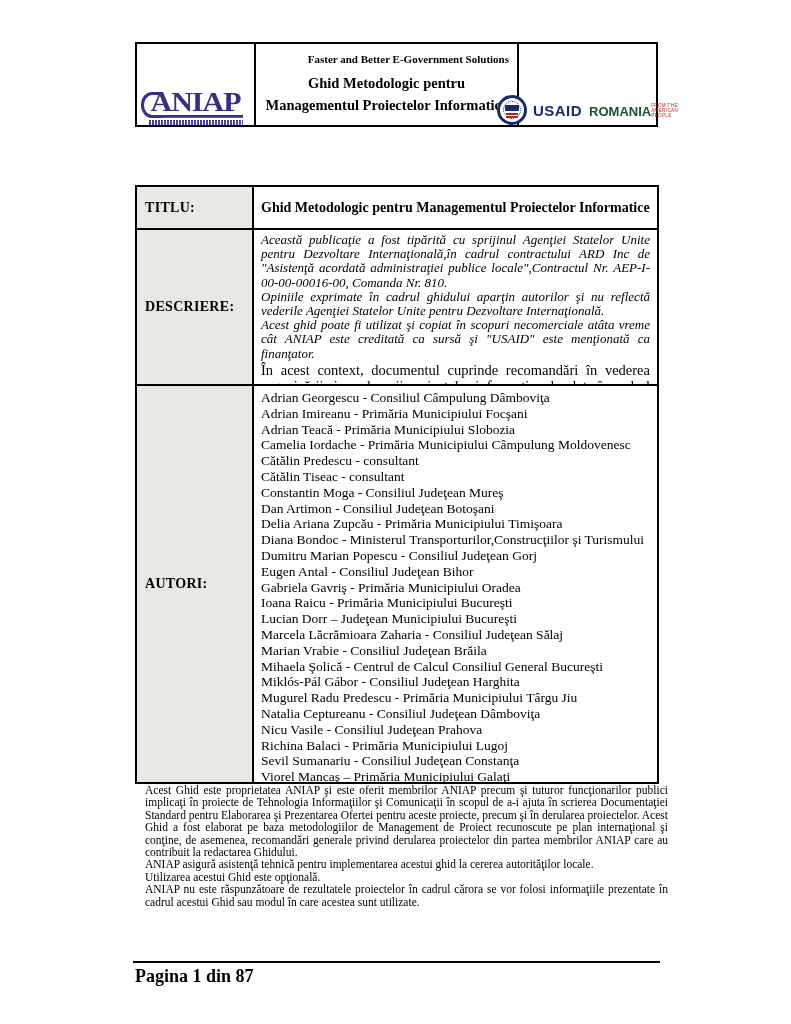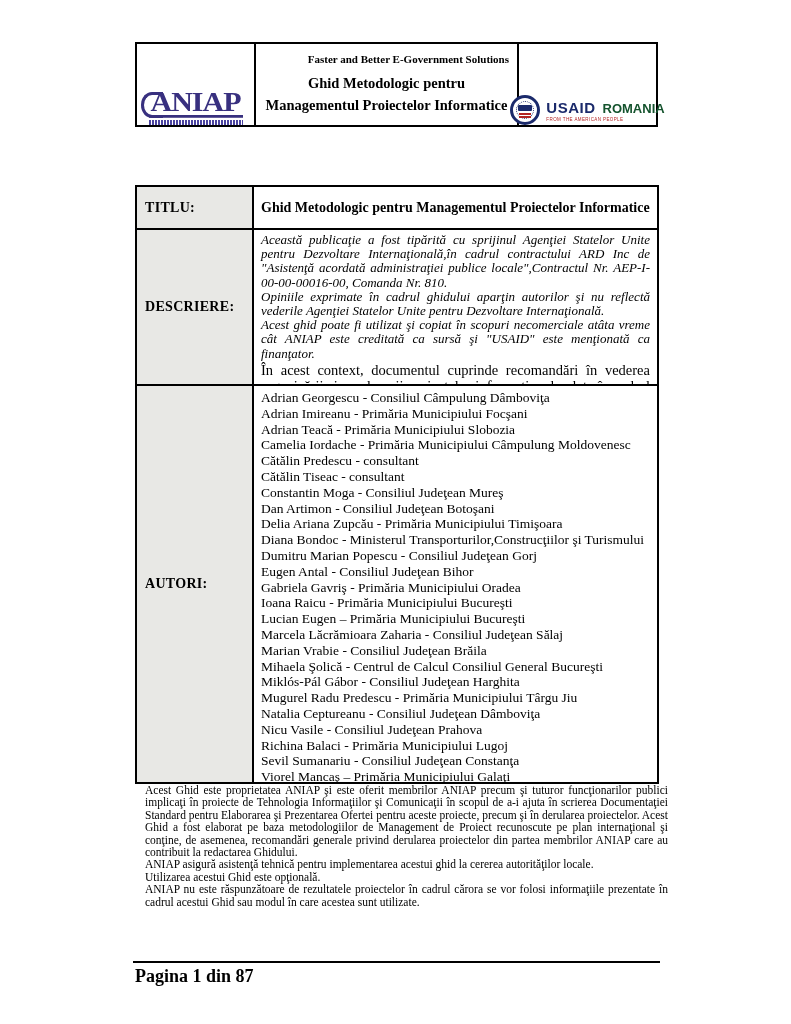--- a/index.html
+++ b/index.html
@@ -48,21 +48,21 @@
   }
   .usaid-seal .seal-box {
     position:absolute; left:5px; top:7px; width:14px; height:6px;
     background:#1b2a6b; border-radius:1px;
   }
   .usaid-seal .seal-stripe1, .usaid-seal .seal-stripe2 {
     position:absolute; left:6px; width:12px; height:2px; background:#b22222;
   }
   .usaid-seal .seal-stripe1 { top:15px; }
   .usaid-seal .seal-stripe2 { top:18px; }
-  .usaid-words { display:flex; flex-direction:column; }
+  .usaid-words { display:flex; flex-direction:row; }
   .usaid-line { display:flex; align-items:baseline; gap:7px; }
   .usaid-name { font-family:"Liberation Sans", sans-serif; font-weight:bold; font-size:15px; color:#1b2a6b; letter-spacing:.5px; }
   .usaid-country { font-family:"Liberation Sans", sans-serif; font-weight:bold; font-size:13px; color:#14532d; }
   .usaid-sub { font-family:"Liberation Sans", sans-serif; font-size:4.5px; color:#b22222; letter-spacing:.4px; margin-top:1px; }
 
   
   .main-tbl {
     position:absolute; left:135px; top:185px; width:524px;
     border:2px solid #000; display:grid;
     grid-template-columns:117px 1fr;
@@ -186,21 +186,21 @@
         <div class="author-line">Diana Bondoc - Ministerul Transporturilor,Construcţiilor şi Turismului</div>
 
         <div class="author-line">Dumitru Marian Popescu -  Consiliul Judeţean Gorj</div>
 
         <div class="author-line">Eugen Antal -  Consiliul Judeţean Bihor</div>
 
         <div class="author-line">Gabriela Gavriş - Primăria Municipiului Oradea</div>
 
         <div class="author-line">Ioana Raicu - Primăria Municipiului Bucureşti</div>
 
-        <div class="author-line">Lucian Eugen – Primăria Municipiului Bucureşti</div>
+        <div class="author-line">Lucian Dorr – Judeţean Municipiului Bucureşti</div>
 
         <div class="author-line">Marcela Lăcrămioara Zaharia -  Consiliul Judeţean Sălaj</div>
 
         <div class="author-line">Marian Vrabie -  Consiliul Judeţean Brăila</div>
 
         <div class="author-line">Mihaela Şolică - Centrul de Calcul Consiliul General Bucureşti</div>
 
         <div class="author-line">Miklós-Pál Gábor -  Consiliul Judeţean Harghita</div>
 
         <div class="author-line">Mugurel Radu Predescu - Primăria Municipiului Târgu Jiu</div>

